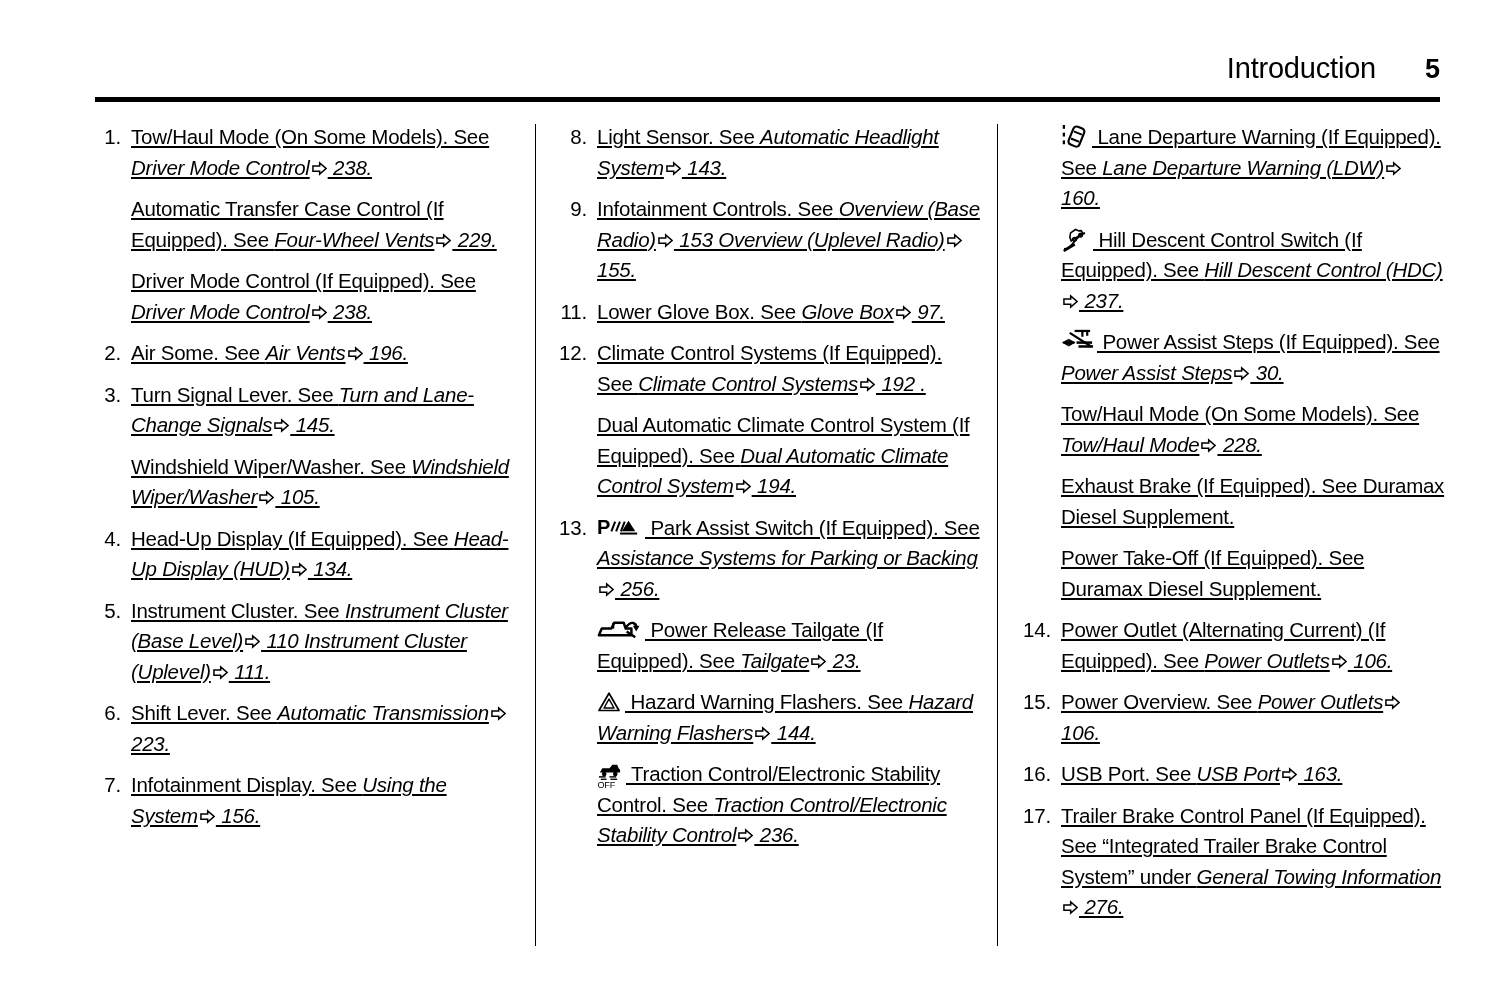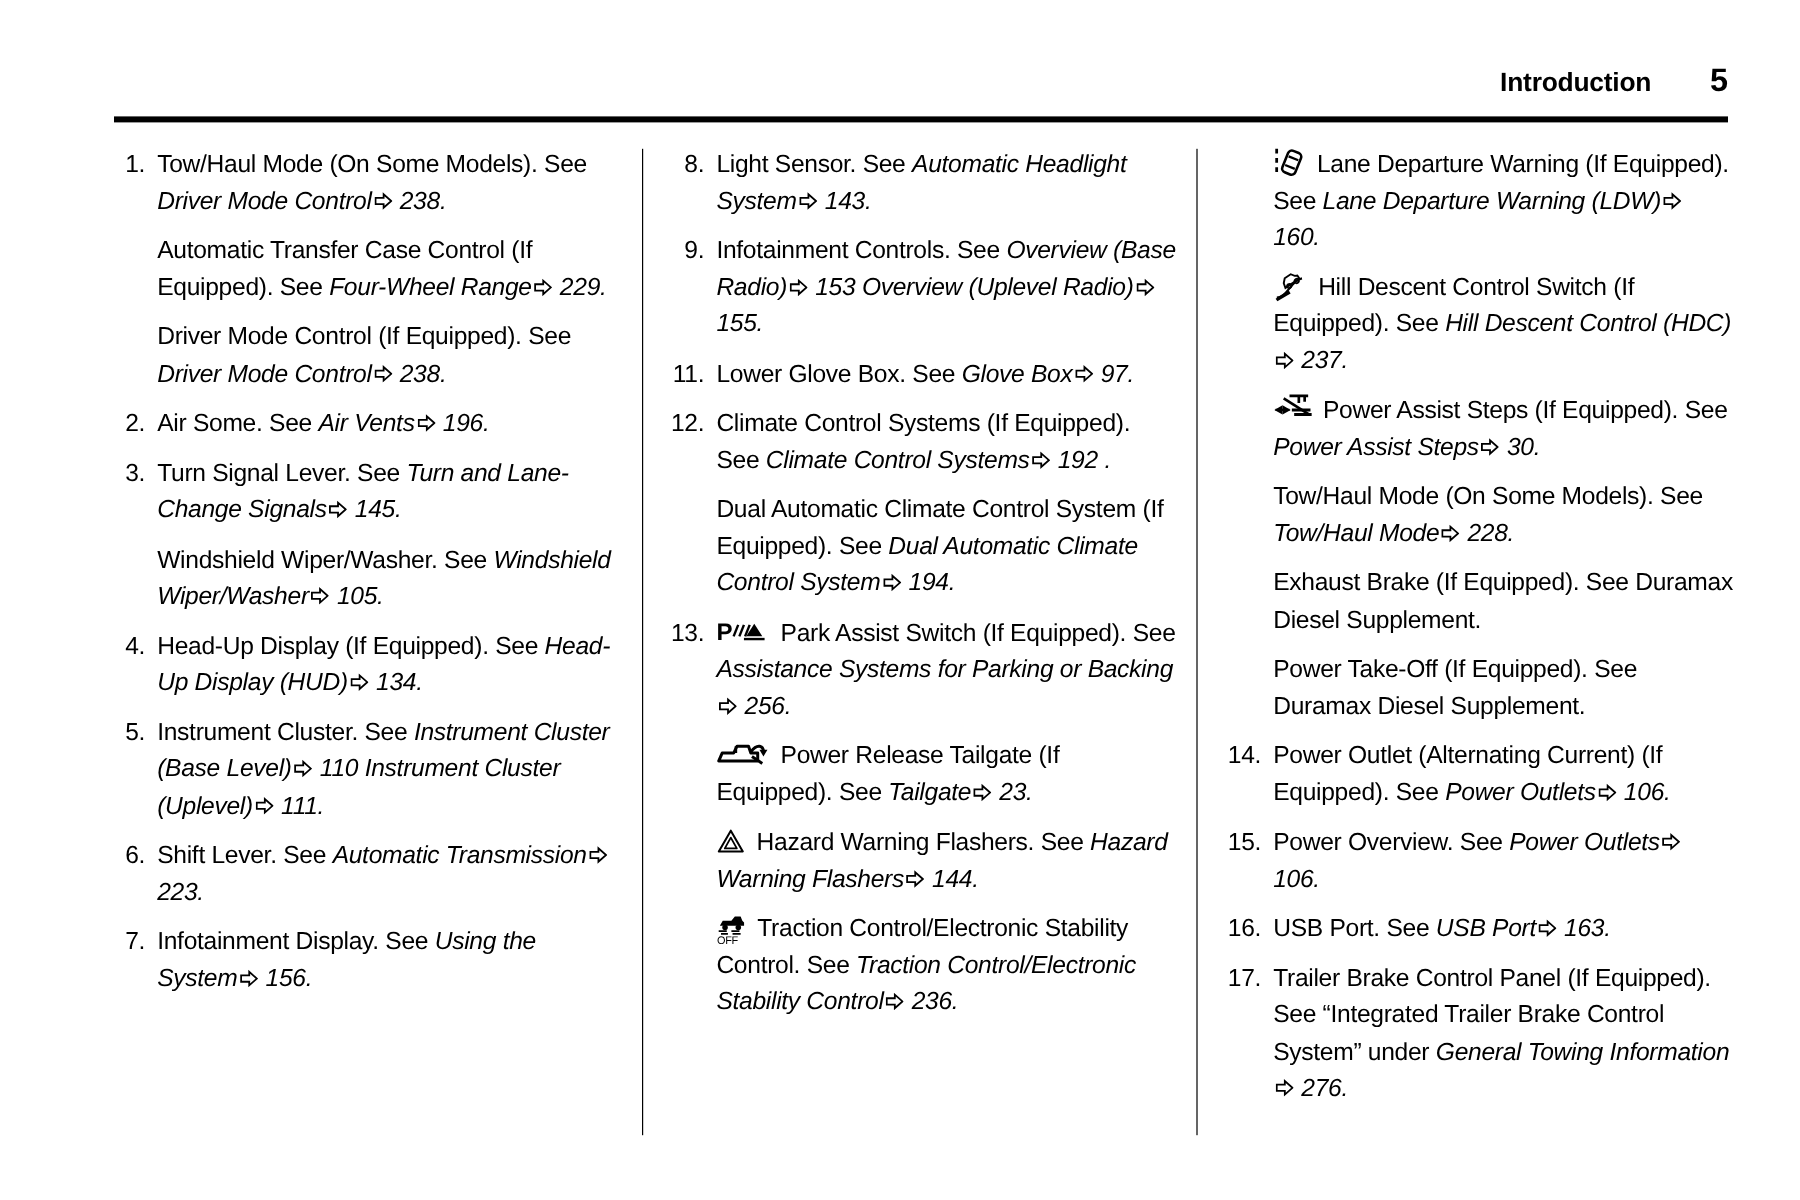--- a/index.html
+++ b/index.html
@@ -27,22 +27,22 @@
   .header {
     position: absolute;
     left: 95px;
     top: 52px;
     width: 1345px;
     display: flex;
     align-items: baseline;
     justify-content: flex-end;
   }
   .header-title {
-    font-size: 22px;
-    font-weight: bold;
+    font-size: 29px;
+    font-weight: normal;
     letter-spacing: -0.2px;
   }
   .header-page {
     font-size: 27px;
     font-weight: bold;
     width: 64px;
     text-align: right;
   }
   .header-rule {
     position: absolute;
@@ -96,20 +96,21 @@
   .body {
     flex: 1 1 auto;
     min-width: 0;
   }
   .para {
     font-size: 20.5px;
     line-height: 30.5px;
     letter-spacing: -0.25px;
     margin: 0 0 11px 0;
     text-align: left;
+    text-decoration: underline;
   }
   .para:last-child { margin-bottom: 0; }
 
   i, .it {
     font-style: italic;
   }
 
   
   .arrow {
     display: inline-block;
@@ -152,21 +153,21 @@
   <div class="divider divider-2"></div>
 
   <div class="columns" id="columns-root">
       <div class="col col-1">
         <div class="item">
           <div class="num">1.</div>
           <div class="body">
             <p class="para"><span>Tow/Haul Mode (On Some Models). See </span><i>Driver Mode Control</i><span class="arrow"><svg viewBox="0 0 16 16">
                   <path d="M1 5.2 L8.2 5.2 L8.2 2 L15 8 L8.2 14 L8.2 10.8 L1 10.8 Z" fill="none" stroke="#000" stroke-width="1.6" stroke-linejoin="miter"></path>
                 </svg></span><i> 238.</i></p>
-            <p class="para"><span>Automatic Transfer Case Control (If Equipped). See </span><i>Four-Wheel Range</i><span class="arrow"><svg viewBox="0 0 16 16">
+            <p class="para"><span>Automatic Transfer Case Control (If Equipped). See </span><i>Four-Wheel Vents</i><span class="arrow"><svg viewBox="0 0 16 16">
                   <path d="M1 5.2 L8.2 5.2 L8.2 2 L15 8 L8.2 14 L8.2 10.8 L1 10.8 Z" fill="none" stroke="#000" stroke-width="1.6" stroke-linejoin="miter"></path>
                 </svg></span><i> 229.</i></p>
             <p class="para"><span>Driver Mode Control (If Equipped). See </span><i>Driver Mode Control</i><span class="arrow"><svg viewBox="0 0 16 16">
                   <path d="M1 5.2 L8.2 5.2 L8.2 2 L15 8 L8.2 14 L8.2 10.8 L1 10.8 Z" fill="none" stroke="#000" stroke-width="1.6" stroke-linejoin="miter"></path>
                 </svg></span><i> 238.</i></p>
           </div>
         </div>
         <div class="item">
           <div class="num">2.</div>
           <div class="body">

